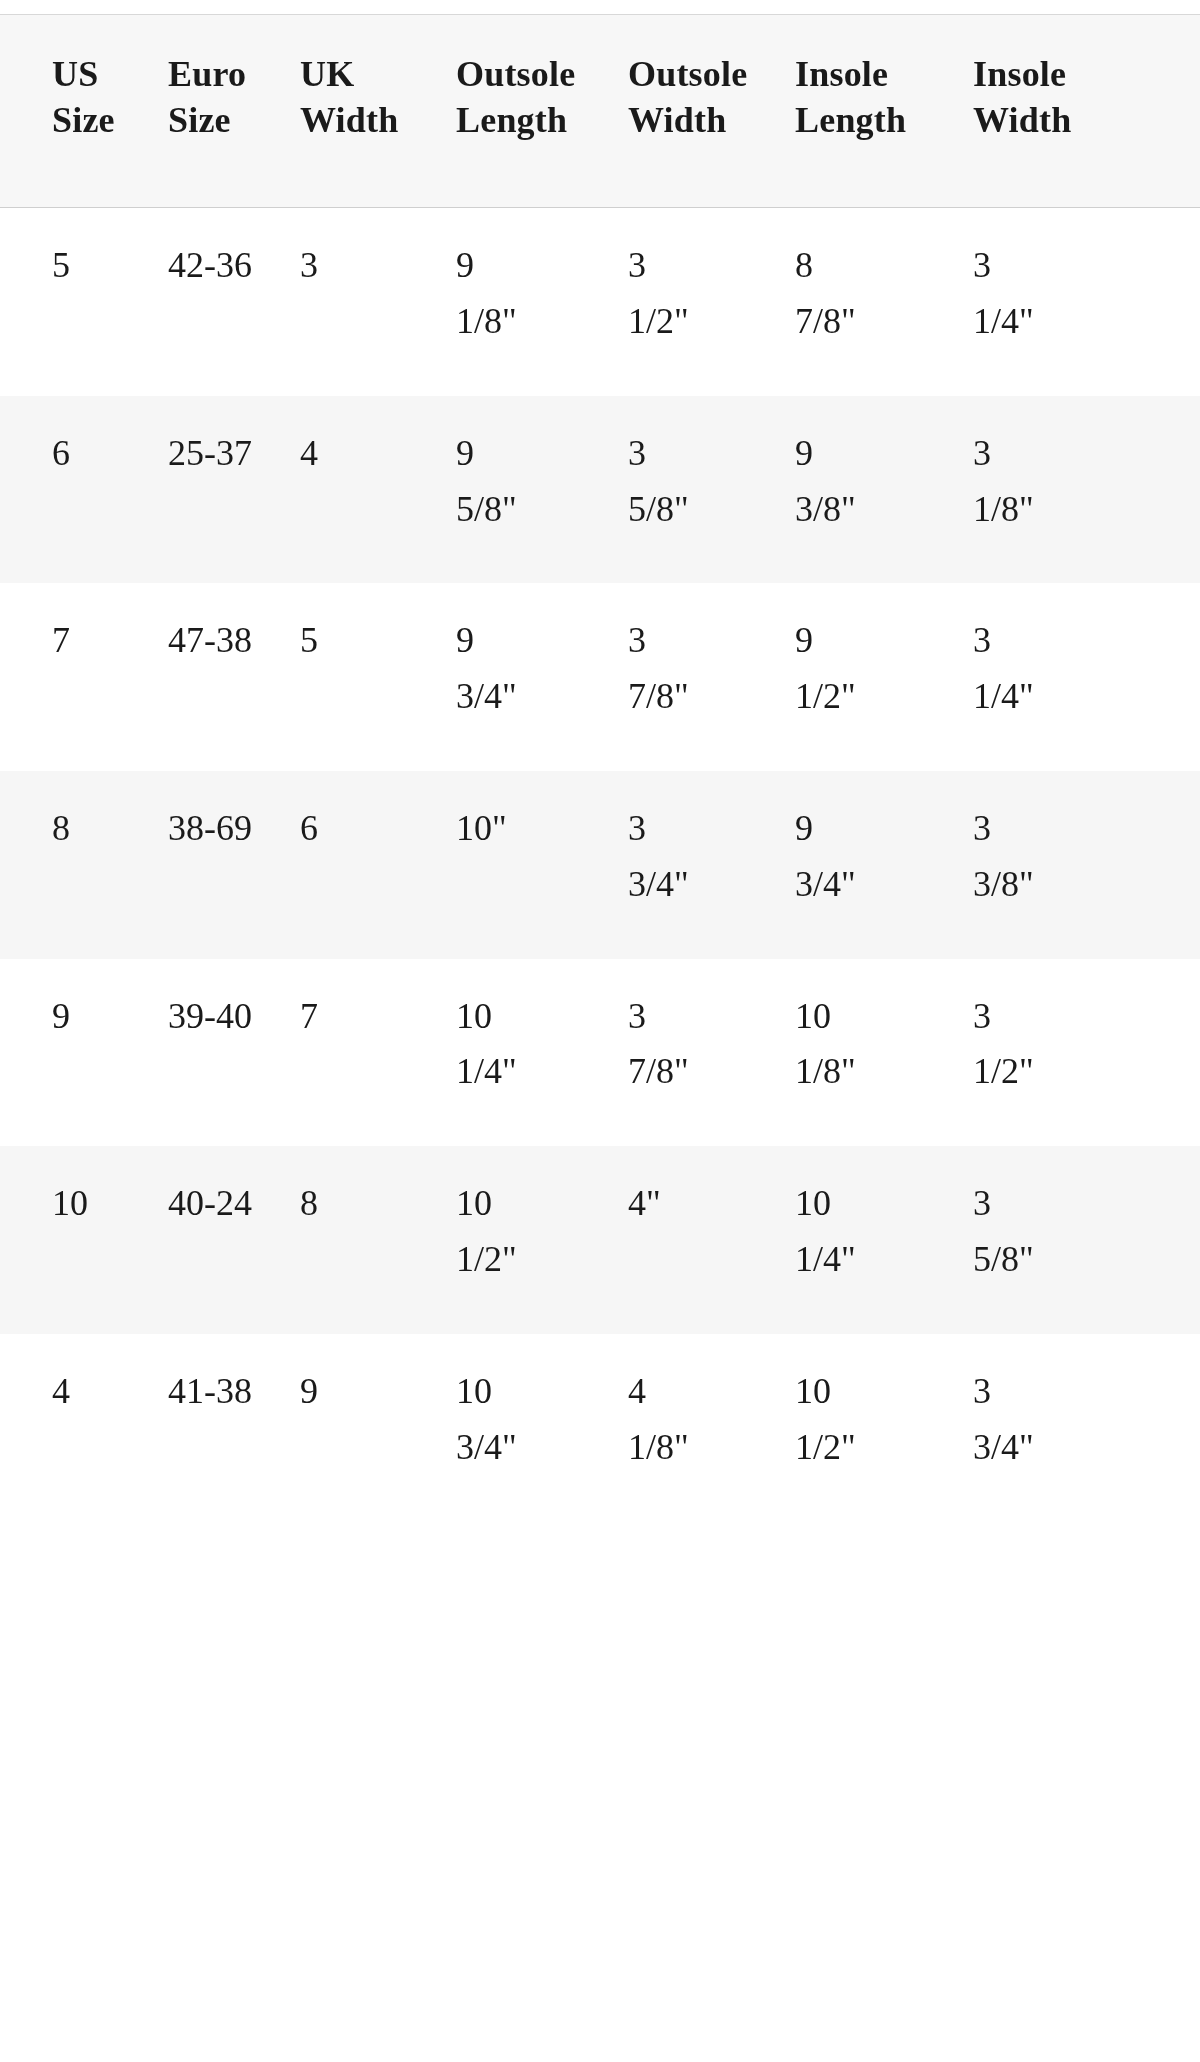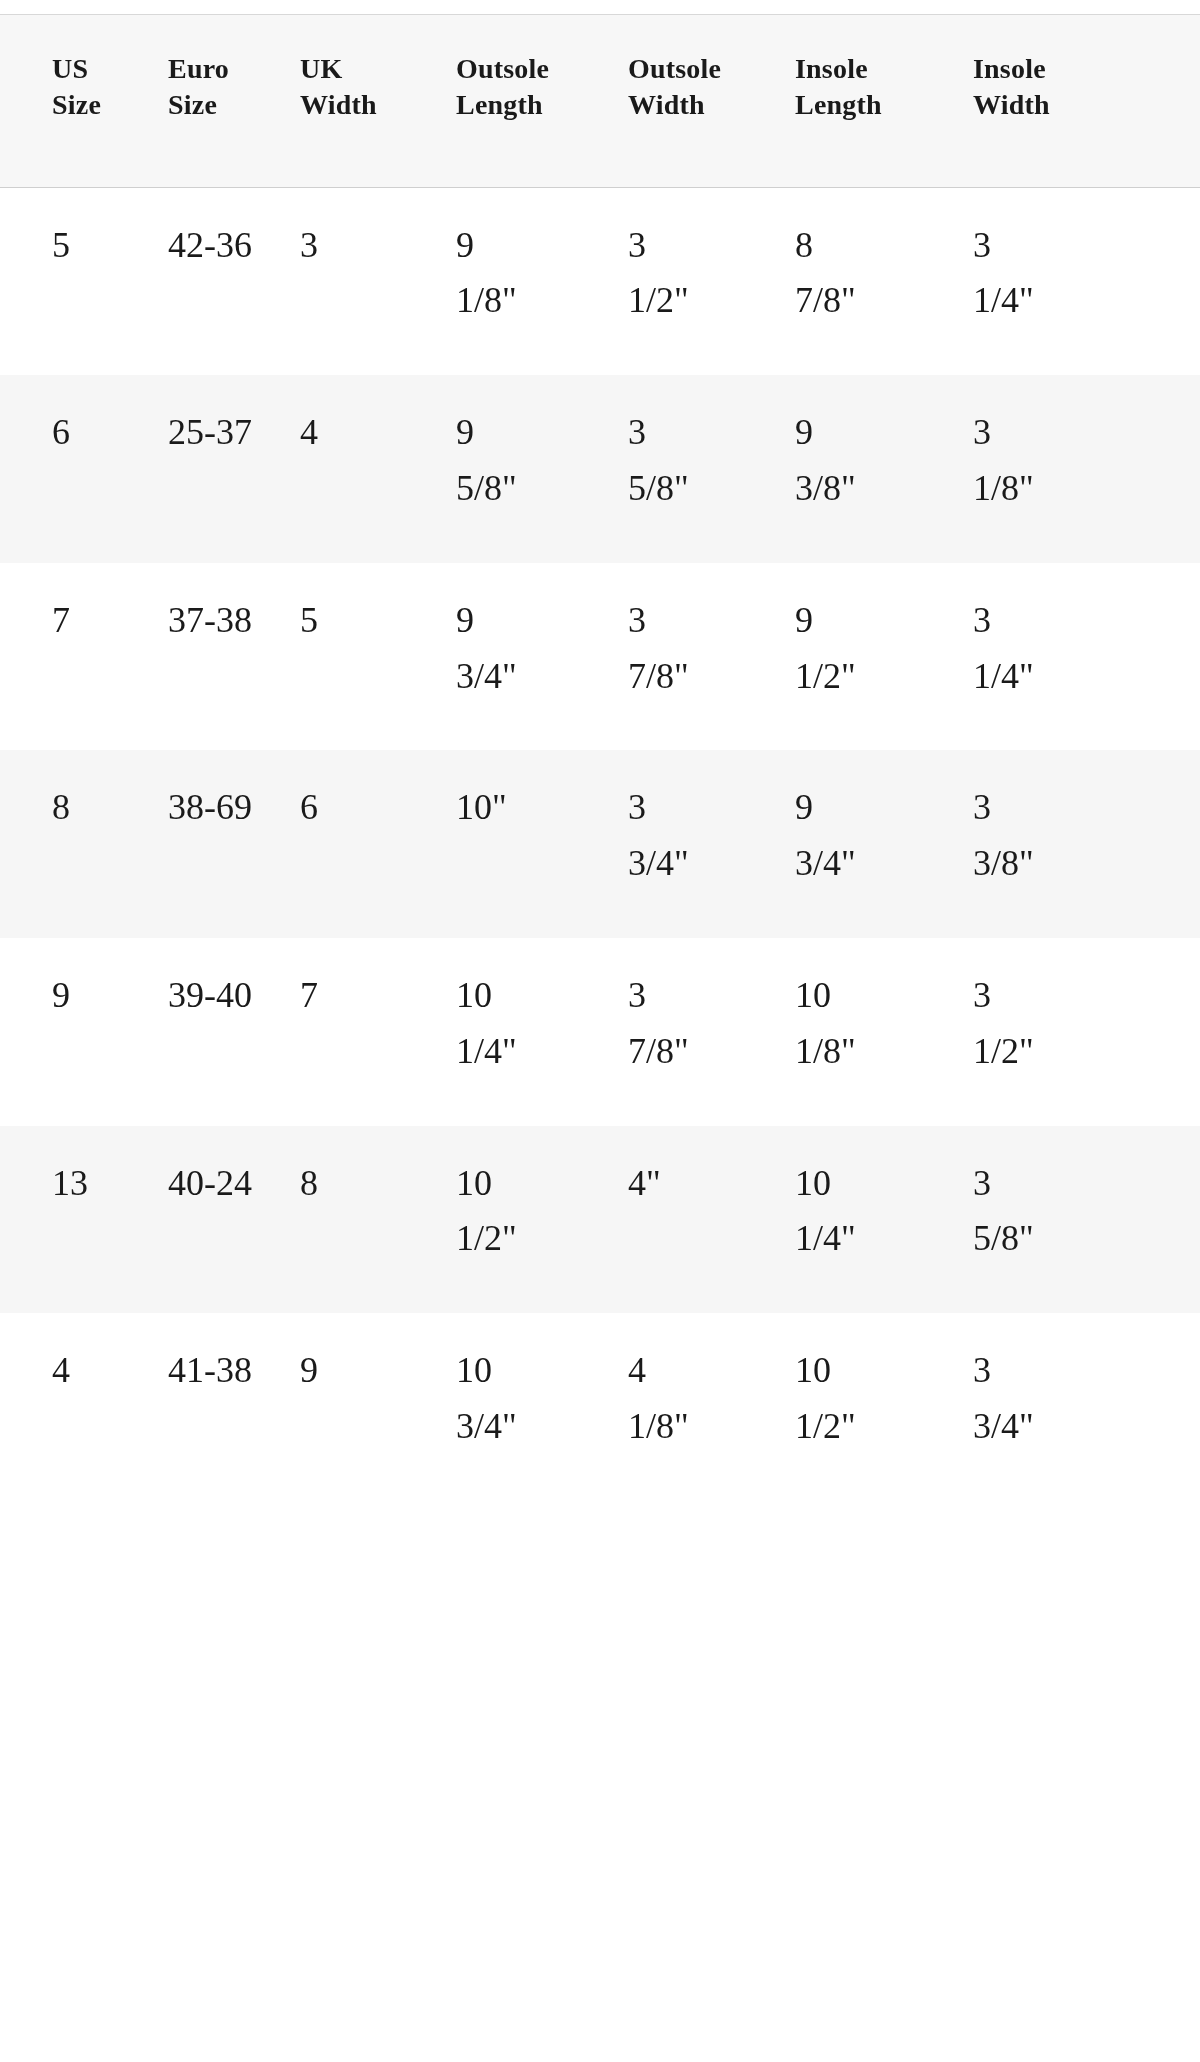--- a/index.html
+++ b/index.html
@@ -36,21 +36,21 @@
     border-collapse: collapse;
     table-layout: fixed;
   }
   table.size-chart thead tr {
     background: #f7f7f7;
   }
   table.size-chart thead th {
     text-align: left;
     vertical-align: top;
     font-weight: 700;
-    font-size: 28px;
+    font-size: 36px;
     line-height: 1.28;
     padding: 36px 8px 64px 0;
     border-bottom: 1px solid #cfcfcf;
     color: #1a1a1a;
     letter-spacing: 0.2px;
   }
   table.size-chart thead th:first-child {
     padding-left: 52px;
   }
   table.size-chart tbody td {
@@ -175,21 +175,21 @@
           </td>
         <td>
             <span class="cell-inner">3 1/8"</span>
           </td>
       </tr>
       <tr class="plain">
         <td>
             <span class="cell-inner">7</span>
           </td>
         <td>
-            <span class="cell-inner">37-38</span>
+            <span class="cell-inner">47-38</span>
           </td>
         <td>
             <span class="cell-inner">5</span>
           </td>
         <td>
             <span class="cell-inner">9 3/4"</span>
           </td>
         <td>
             <span class="cell-inner">3 7/8"</span>
           </td>
@@ -241,21 +241,21 @@
           </td>
         <td>
             <span class="cell-inner">10 1/8"</span>
           </td>
         <td>
             <span class="cell-inner">3 1/2"</span>
           </td>
       </tr>
       <tr class="alt">
         <td>
-            <span class="cell-inner">13</span>
+            <span class="cell-inner">10</span>
           </td>
         <td>
             <span class="cell-inner">40-24</span>
           </td>
         <td>
             <span class="cell-inner">8</span>
           </td>
         <td>
             <span class="cell-inner">10 1/2"</span>
           </td>

